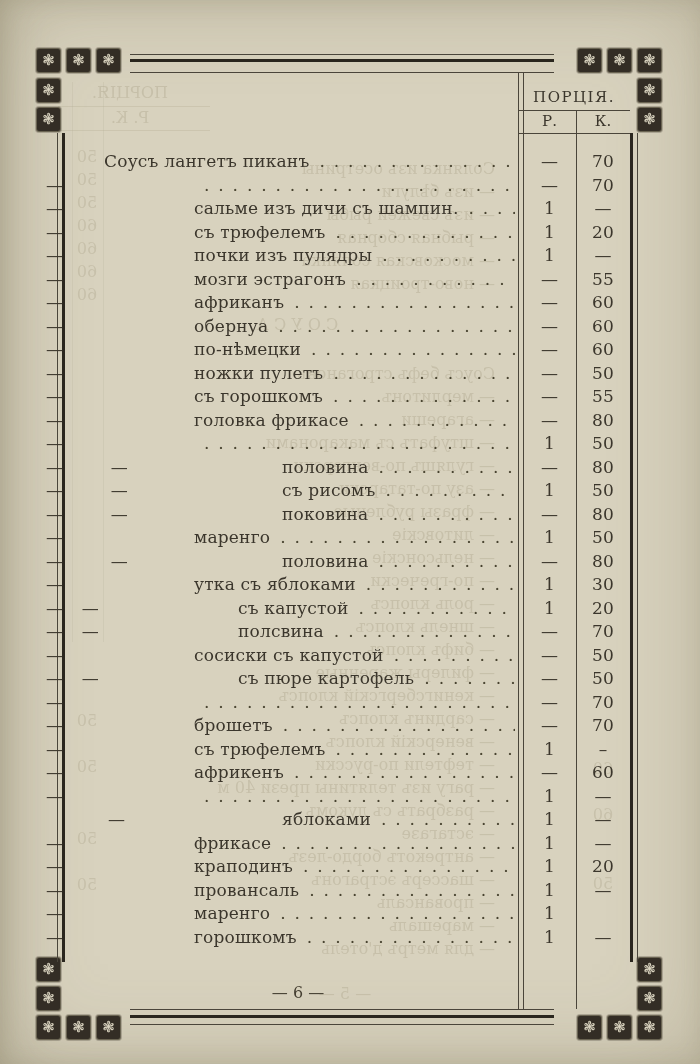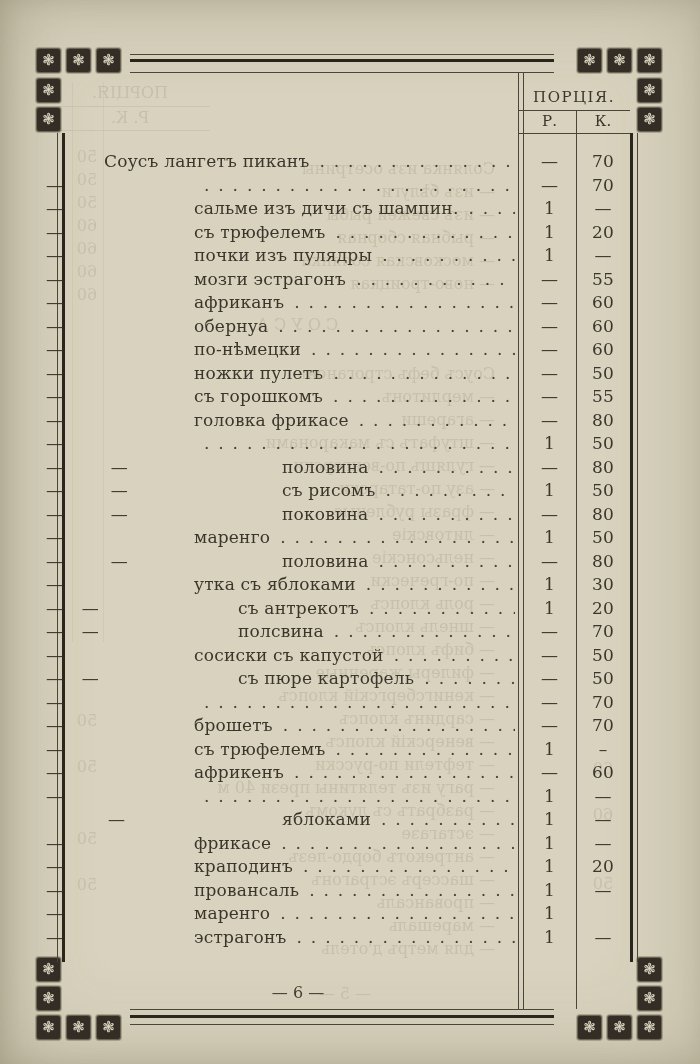--- a/index.html
+++ b/index.html
@@ -301,21 +301,21 @@
       </div>
       <div class="row i1">
         <span class="lead">—</span>
         <span class="label">утка съ яблоками</span>
         <span class="dots">. . . . . . . . . . . . . . . . . . . . . . . . . . . . . . . . . . . . . . . . </span>
         <span class="rub">1</span>
         <span class="kop">30</span>
       </div>
       <div class="row i2">
         <span class="lead">— —</span>
-        <span class="label">съ антрекотъ</span>
+        <span class="label">съ капустой</span>
         <span class="dots">. . . . . . . . . . . . . . . . . . . . . . . . . . . . . . . . . . . . . . . . </span>
         <span class="rub">1</span>
         <span class="kop">20</span>
       </div>
       <div class="row i2">
         <span class="lead">— —</span>
         <span class="label">полсвина</span>
         <span class="dots">. . . . . . . . . . . . . . . . . . . . . . . . . . . . . . . . . . . . . . . . </span>
         <span class="rub">—</span>
         <span class="kop">70</span>
@@ -397,21 +397,21 @@
       </div>
       <div class="row i1">
         <span class="lead">—</span>
         <span class="label">маренго</span>
         <span class="dots">. . . . . . . . . . . . . . . . . . . . . . . . . . . . . . . . . . . . . . . . </span>
         <span class="rub">1</span>
         <span class="kop"></span>
       </div>
       <div class="row i1">
         <span class="lead">—</span>
-        <span class="label">эстрагонъ</span>
+        <span class="label">горошкомъ</span>
         <span class="dots">. . . . . . . . . . . . . . . . . . . . . . . . . . . . . . . . . . . . . . . . </span>
         <span class="rub">1</span>
         <span class="kop">—</span>
       </div>
     </div>
 
   <div id="pageno">— 6 —</div>
 
 </div>
 

